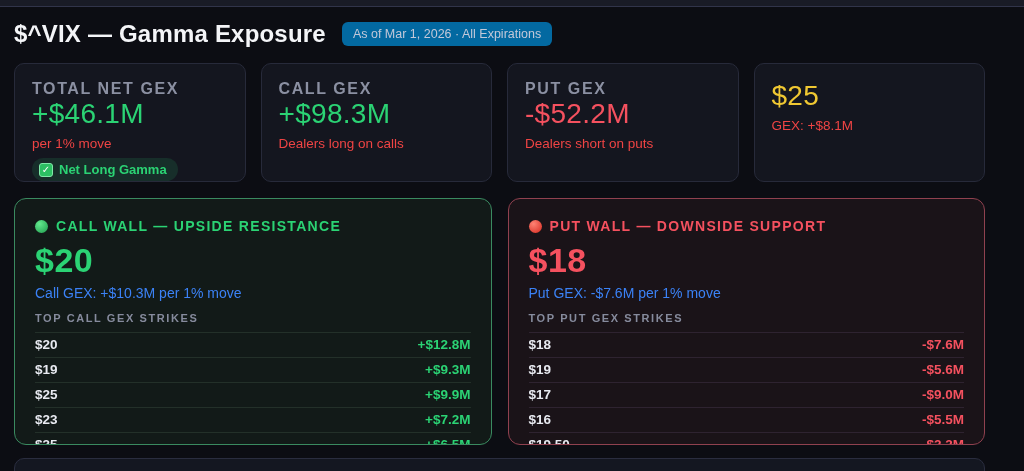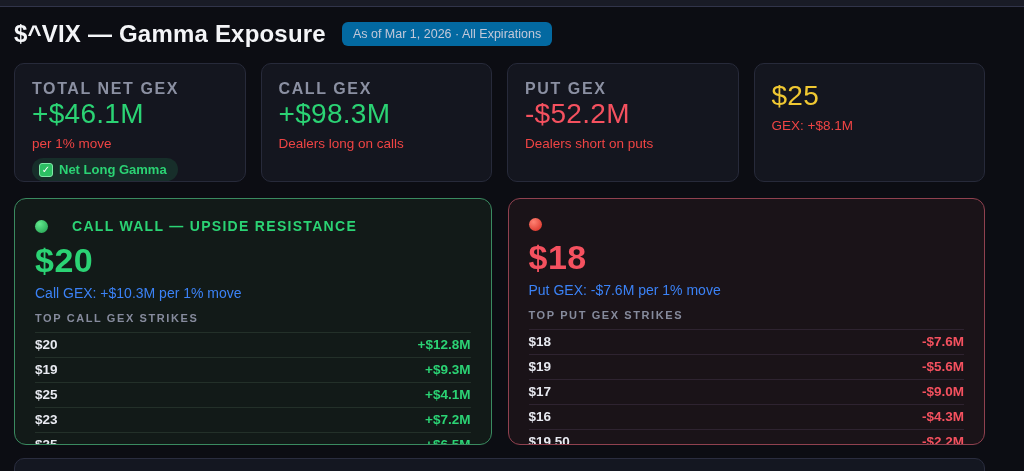--- a/index.html
+++ b/index.html
@@ -115,21 +115,21 @@
     background: #121a18;
     border: 1px solid #3a8a60;
   }
   .wall-panel.put {
     background: #1a1318;
     border: 1px solid #90414f;
   }
   .wall-title {
     display: flex;
     align-items: center;
-    gap: 24px;
+    gap: 8px;
     font-size: 14px;
     font-weight: 700;
     letter-spacing: 1.3px;
     line-height: 16px;
     margin-top: 6px;
   }
   .dot { width: 13px; height: 13px; border-radius: 50%; flex: 0 0 auto; }
   .dot.green-dot { background: radial-gradient(circle at 35% 30%, #63e98e, #1e9c4d); }
   .dot.red-dot   { background: radial-gradient(circle at 35% 30%, #ff8273, #d6291f); }
   .wall-strike {
@@ -232,56 +232,57 @@
         <div class="row">
           <span class="strike-cell">$20</span>
           <span class="gex-cell green">+$12.8M</span>
         </div>
         <div class="row">
           <span class="strike-cell">$19</span>
           <span class="gex-cell green">+$9.3M</span>
         </div>
         <div class="row">
           <span class="strike-cell">$25</span>
-          <span class="gex-cell green">+$4.1M</span>
+          <span class="gex-cell green">+$9.9M</span>
         </div>
         <div class="row">
           <span class="strike-cell">$23</span>
           <span class="gex-cell green">+$7.2M</span>
         </div>
         <div class="row">
           <span class="strike-cell">$35</span>
           <span class="gex-cell green">+$6.5M</span>
         </div>
       </div>
     </div>
 
     <div class="wall-panel put">
       <div class="wall-title red">
         <span class="dot red-dot"></span>
+        <span>PUT WALL — DOWNSIDE SUPPORT</span>
       </div>
       <div class="wall-strike red">$18</div>
       <div class="wall-sub">Put GEX: -$7.6M per 1% move</div>
       <div class="table-label">TOP PUT GEX STRIKES</div>
       <div class="rows">
         <div class="row">
           <span class="strike-cell">$18</span>
           <span class="gex-cell red">-$7.6M</span>
         </div>
         <div class="row">
           <span class="strike-cell">$19</span>
           <span class="gex-cell red">-$5.6M</span>
         </div>
         <div class="row">
           <span class="strike-cell">$17</span>
           <span class="gex-cell red">-$9.0M</span>
         </div>
         <div class="row">
           <span class="strike-cell">$16</span>
-          <span class="gex-cell red">-$4.3M</span>
+          <span class="gex-cell red">-$5.5M</span>
         </div>
         <div class="row">
           <span class="strike-cell">$19.50</span>
           <span class="gex-cell red">-$2.2M</span>
         </div>
       </div>
     </div>
   </div>
 
   <div class="bottom-stub"></div>

